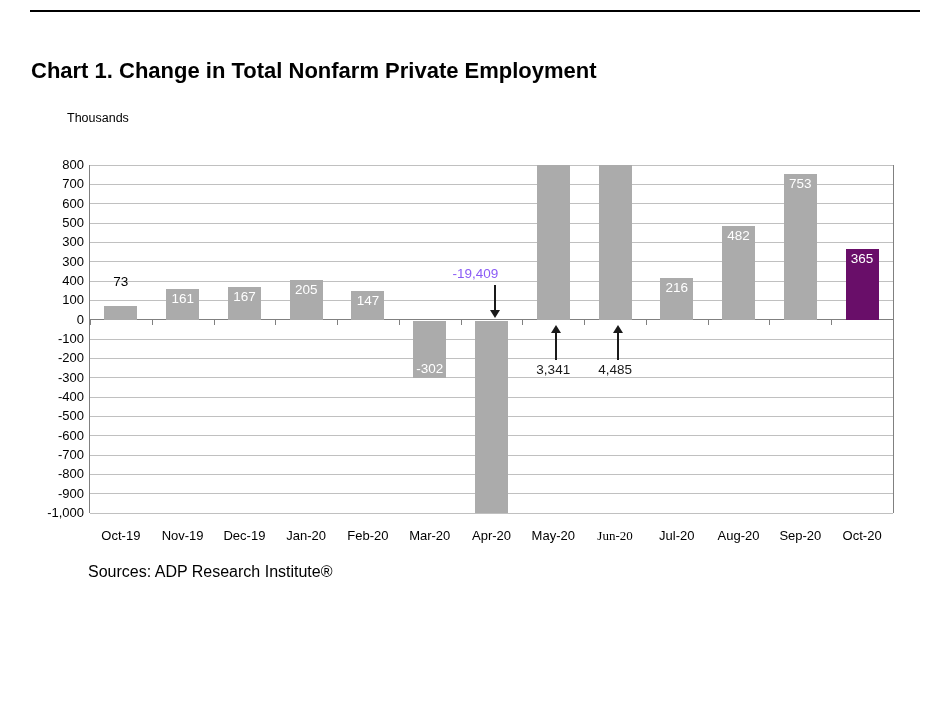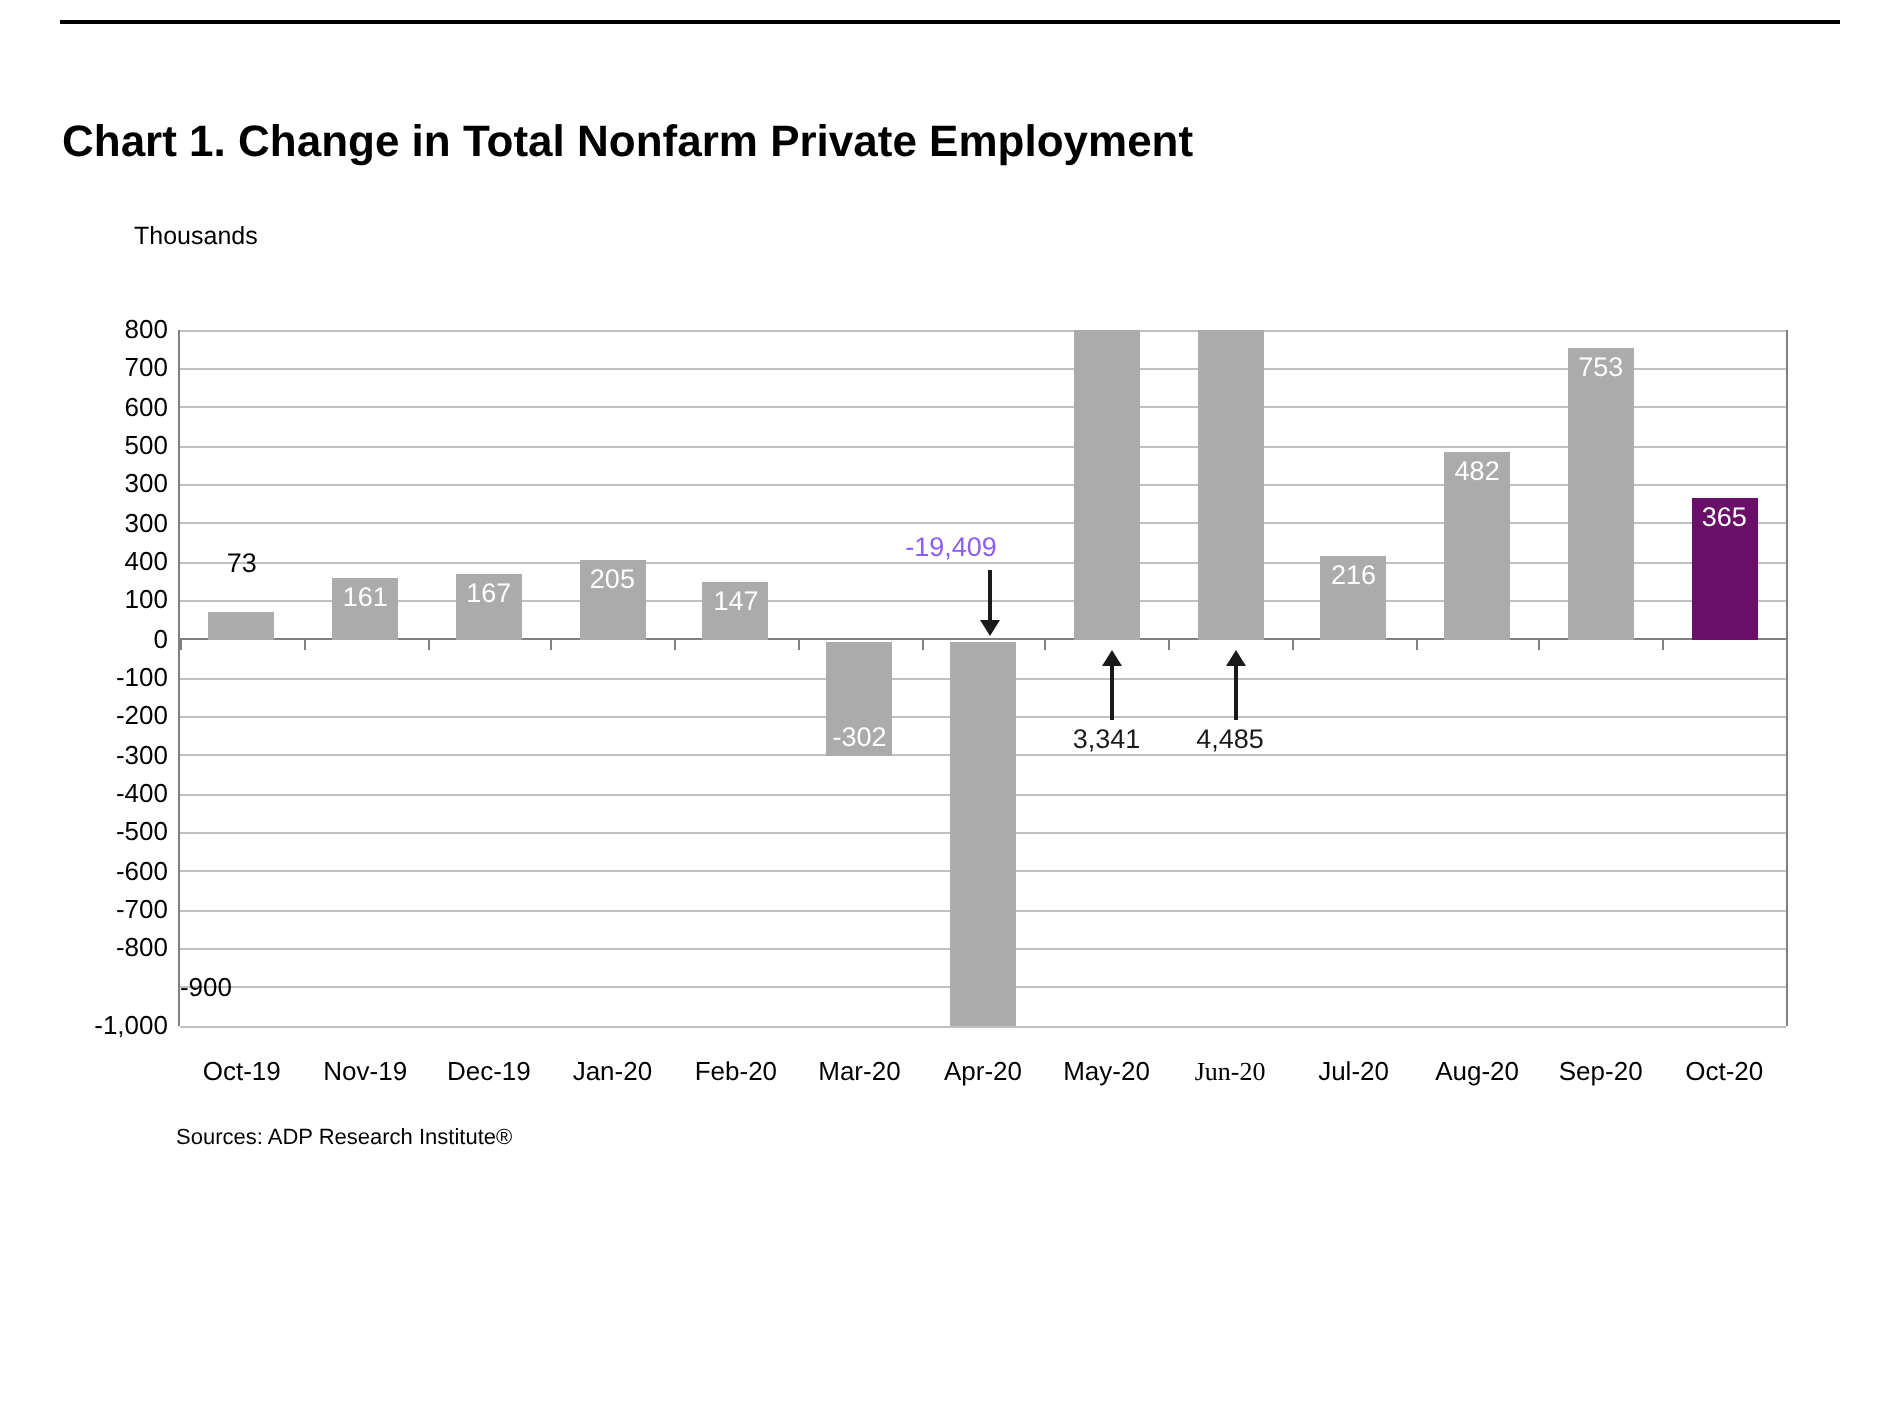--- a/index.html
+++ b/index.html
@@ -27,21 +27,21 @@
     white-space: nowrap;
   }
   .units {
     position: absolute;
     left: 67px; top: 111px;
     font-size: 12.5px;
   }
   .source {
     position: absolute;
     left: 88px; top: 563px;
-    font-size: 11px;
+    font-size: 16px;
   }
   .gridline { position: absolute; height: 1px; }
   .frame-line { position: absolute; background: #808080; }
   .ytick-label {
     position: absolute;
     width: 84px;
     text-align: right;
     font-size: 13px;
     line-height: 16px;
     white-space: nowrap;
@@ -119,21 +119,21 @@
       <div class="ytick-label" style="left: 0px; top: 389px;">-400</div>
       <div class="gridline" style="left: 90px; top: 415.833px; width: 803px; background: rgb(192, 192, 192);"></div>
       <div class="ytick-label" style="left: 0px; top: 408.333px;">-500</div>
       <div class="gridline" style="left: 90px; top: 435.167px; width: 803px; background: rgb(192, 192, 192);"></div>
       <div class="ytick-label" style="left: 0px; top: 427.667px;">-600</div>
       <div class="gridline" style="left: 90px; top: 454.5px; width: 803px; background: rgb(192, 192, 192);"></div>
       <div class="ytick-label" style="left: 0px; top: 447px;">-700</div>
       <div class="gridline" style="left: 90px; top: 473.833px; width: 803px; background: rgb(192, 192, 192);"></div>
       <div class="ytick-label" style="left: 0px; top: 466.333px;">-800</div>
       <div class="gridline" style="left: 90px; top: 493.167px; width: 803px; background: rgb(192, 192, 192);"></div>
-      <div class="ytick-label" style="left: 0px; top: 485.667px; margin-left: 32px;">-900</div>
+      <div class="ytick-label" style="left: 0px; top: 485.667px;">-900</div>
       <div class="gridline" style="left: 90px; top: 512.5px; width: 803px; background: rgb(192, 192, 192);"></div>
       <div class="ytick-label" style="left: 0px; top: 505px;">-1,000</div>
       <div class="frame-line" style="left: 89px; top: 165px; width: 1px; height: 348px;"></div>
       <div class="frame-line" style="left: 893px; top: 165px; width: 1px; height: 348px;"></div>
       <div class="axis-tick" style="left: 90px; top: 319.667px;"></div>
       <div class="axis-tick" style="left: 151.769px; top: 319.667px;"></div>
       <div class="axis-tick" style="left: 213.538px; top: 319.667px;"></div>
       <div class="axis-tick" style="left: 275.308px; top: 319.667px;"></div>
       <div class="axis-tick" style="left: 337.077px; top: 319.667px;"></div>
       <div class="axis-tick" style="left: 398.846px; top: 319.667px;"></div>

